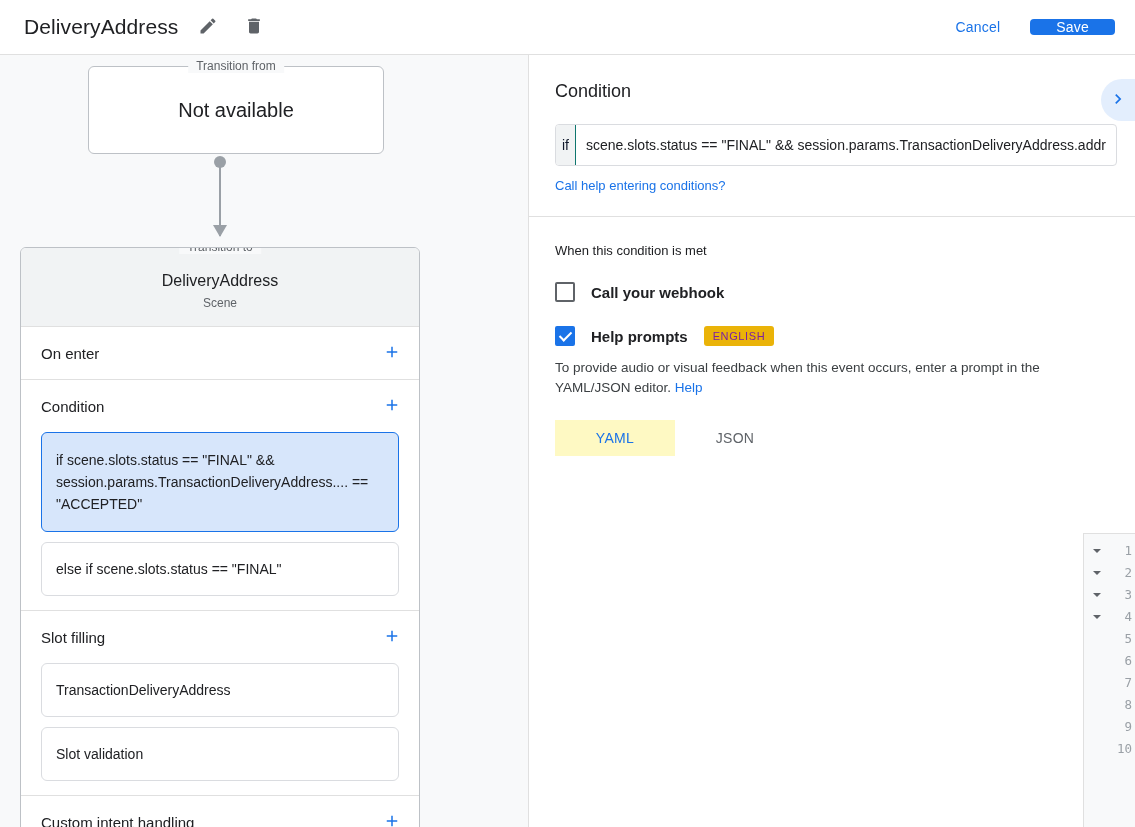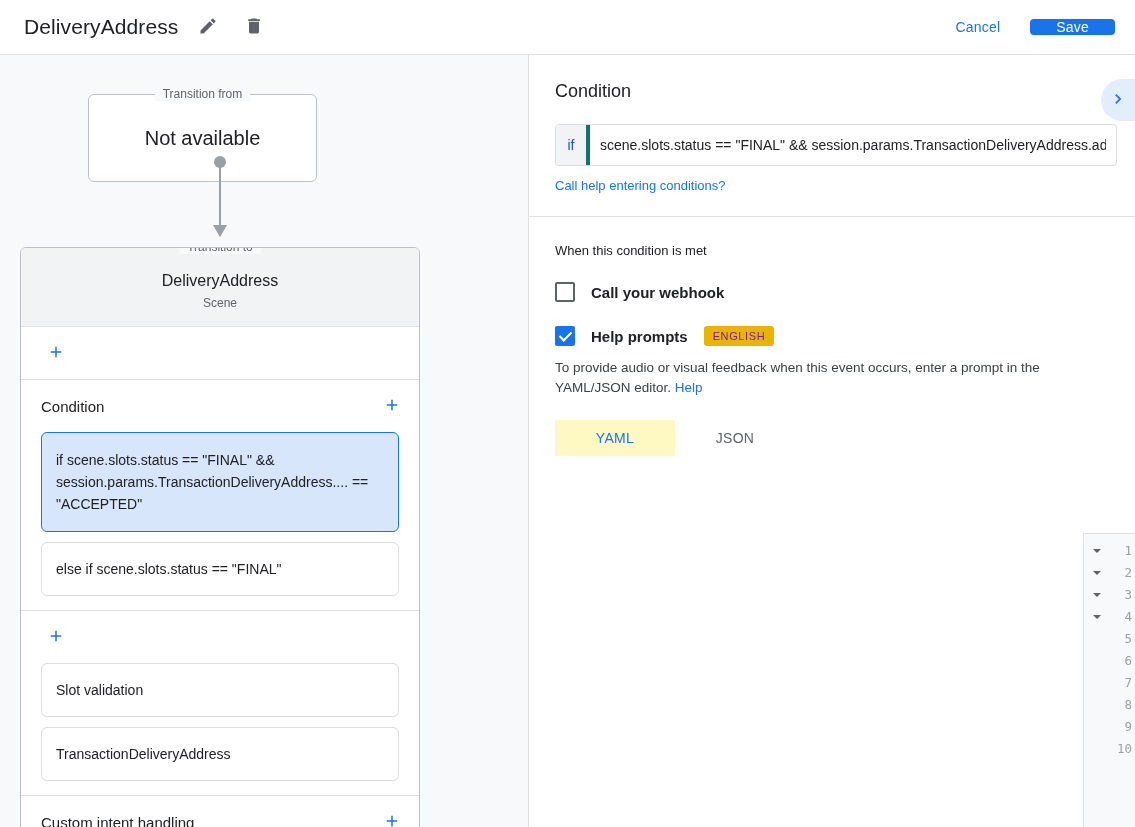--- a/index.html
+++ b/index.html
@@ -73,22 +73,22 @@
     top: -8px; left: 50%;
     transform: translateX(-50%);
     background: #f8f9fa;
     padding: 0 8px;
     font-size: 12px;
     color: #5f6368;
     white-space: nowrap;
   }
 
   .transition-from {
-    position: absolute; left: 88px; top: 39px;
-    width: 229px; height: 88px;
+    position: absolute; left: 88px; top: 11px;
+    width: 296px; height: 88px;
     display: flex; align-items: center; justify-content: center;
   }
   .transition-from .body {
     font-size: 20px; color: #202124;
   }
 
   .connector {
     position: absolute; left: 219px; top: 106px;
     width: 2px; height: 75px;
     background: #9aa0a6;
@@ -208,25 +208,25 @@
   .cond-input-row {
     margin-top: 22px;
     display: flex;
     border: 1px solid #dadce0;
     border-radius: 4px;
     height: 42px;
     overflow: hidden;
     background: #fff;
   }
   .cond-if {
-    width: 34px;
+    width: 20px;
     background: #f1f3f4;
-    border-right: 4px solid #0f766e;
-    display: flex; align-items: center; justify-content: center;
-    font-size: 14px; color: #1d4ed8;
+    border-right: 1px solid #0f766e;
+    display: flex; align-items: center; justify-content: center;
+    font-size: 14px; color: #0f172a;
   }
   .cond-input {
     flex: 1;
     border: none; outline: none;
     font-family: "Liberation Sans", sans-serif;
     font-size: 14px;
     color: #202124;
     padding: 0 10px;
     background: transparent;
   }
@@ -391,20 +391,21 @@
   <div class="transition-to-card">
     <span class="tt-legend">Transition to</span>
 
     <div class="tt-header">
       <div class="tt-name">DeliveryAddress</div>
       <div class="tt-sub">Scene</div>
     </div>
 
     <div class="section">
       <div class="section-head">
+        <span class="section-title">On enter</span>
         <button class="plus-btn">
           <span>
             <svg width="18" height="18" viewBox="0 0 24 24" fill="#1a73e8">
                 <path d="M19 13h-6v6h-2v-6H5v-2h6V5h2v6h6v2z"></path>
               </svg>
           </span>
         </button>
       </div>
     </div>
 
@@ -420,31 +421,32 @@
         </button>
       </div>
       <div class="section-body">
         <div class="item-card selected">if scene.slots.status == "FINAL" &amp;&amp; session.params.TransactionDeliveryAddress.... == "ACCEPTED"</div>
         <div class="item-card plain">else if scene.slots.status == "FINAL"</div>
       </div>
     </div>
 
     <div class="section">
       <div class="section-head">
+        <span class="section-title">Slot filling</span>
         <button class="plus-btn">
           <span>
             <svg width="18" height="18" viewBox="0 0 24 24" fill="#1a73e8">
                 <path d="M19 13h-6v6h-2v-6H5v-2h6V5h2v6h6v2z"></path>
               </svg>
           </span>
         </button>
       </div>
       <div class="section-body">
+        <div class="item-card plain">TransactionDeliveryAddress</div>
         <div class="item-card plain">Slot validation</div>
-        <div class="item-card plain">TransactionDeliveryAddress</div>
       </div>
     </div>
 
     <div class="section">
       <div class="section-head">
         <span class="section-title">Custom intent handling</span>
         <button class="plus-btn">
           <span>
             <svg width="18" height="18" viewBox="0 0 24 24" fill="#1a73e8">
                 <path d="M19 13h-6v6h-2v-6H5v-2h6V5h2v6h6v2z"></path>

